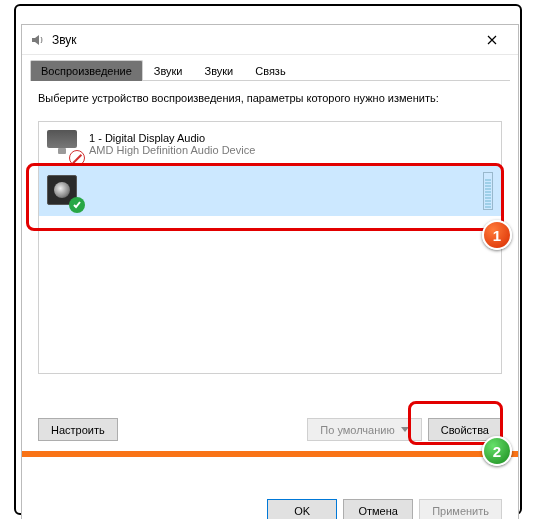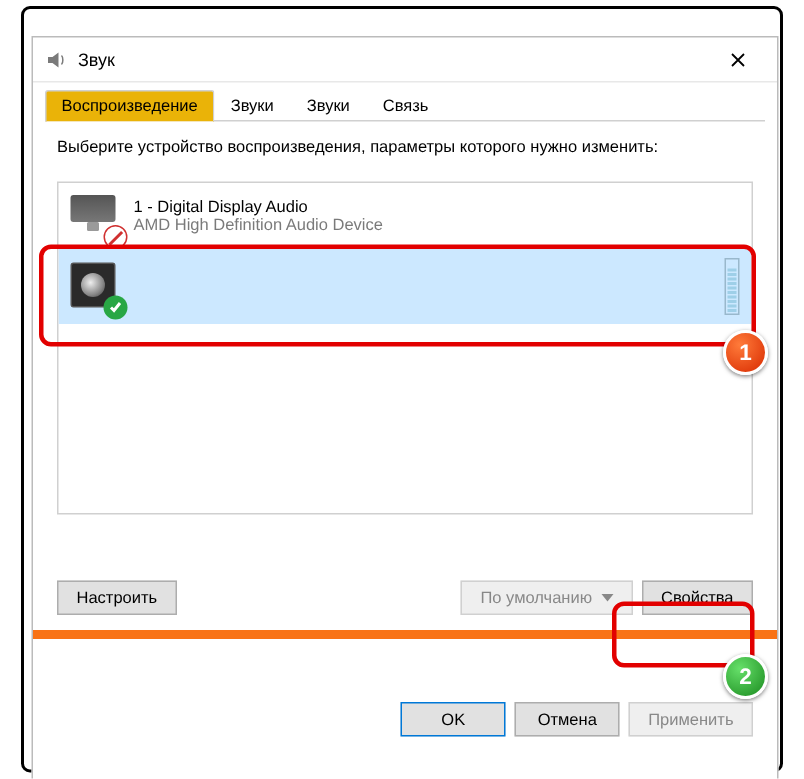--- a/index.html
+++ b/index.html
@@ -8,25 +8,25 @@
   .window { position: absolute; left: 5px; top: 18px; width: 498px; height: 501px; border: 1px solid #bbb; background: #fff; }
   .titlebar { height: 30px; border-bottom: 1px solid #e8e8e8; display: flex; align-items: center; padding: 0 6px; }
   .titlebar .icon { width: 18px; height: 18px; display: flex; align-items: center; justify-content: center; }
   .titlebar .title { margin-left: 6px; font-size: 12px; color: #000; }
   .titlebar .spacer { flex: 1; }
   .close { width: 40px; height: 28px; display: flex; align-items: center; justify-content: center; cursor: pointer; }
   .close svg { width: 10px; height: 10px; stroke: #000; stroke-width: 1.2; }
   .tabs { display: flex; align-items: flex-end; padding-left: 8px; height: 26px; position: relative; }
   .tabs::after { content: ""; position: absolute; left: 8px; right: 8px; bottom: 0; border-bottom: 1px solid #d0d0d0; }
   .tab { font-size: 11px; padding: 4px 10px; border: 1px solid transparent; border-bottom: none; position: relative; z-index: 1; color: #000; cursor: pointer; }
-  .tab.active { border-color: #d0d0d0; background: #eab308; border-top-left-radius: 2px; border-top-right-radius: 2px; }
+  .tab.active { border-color: #d0d0d0; background: #737373; border-top-left-radius: 2px; border-top-right-radius: 2px; }
   .tab.active::after { content: ""; position: absolute; left: 0; right: 0; bottom: -1px; height: 1px; background: #fff; }
   .content { padding: 10px 16px 0 16px; }
   .instr { font-size: 11px; color: #000; line-height: 1.3; margin-bottom: 12px; }
-  .device-list { border: 1px solid #d0d0d0; height: 222px; position: relative; overflow: hidden; margin-top: 16px; }
+  .device-list { border: 1px solid #d0d0d0; height: 253px; position: relative; overflow: hidden; margin-top: 16px; }
   .device { display: flex; align-items: center; padding: 6px 8px; gap: 10px; position: relative; }
   .device .thumb { width: 32px; height: 32px; position: relative; flex-shrink: 0; }
   .monitor { width: 30px; height: 18px; background: linear-gradient(#555,#777); border-radius: 2px; margin-top: 2px; position: relative; }
   .monitor::after { content: ""; position: absolute; left: 11px; top: 18px; width: 8px; height: 6px; background: #9a9a9a; border-radius: 1px; }
   .speaker { width: 30px; height: 30px; background: #2a2a2a; border: 1px solid #555; border-radius: 2px; display: flex; align-items: center; justify-content: center; }
   .speaker .cone { width: 16px; height: 16px; border-radius: 50%; background: radial-gradient(circle at 40% 40%, #eee 0%, #888 60%, #333 100%); }
   .badge { position: absolute; right: -6px; bottom: -6px; width: 16px; height: 16px; border-radius: 50%; background: #fff; display: flex; align-items: center; justify-content: center; }
   .badge-no { border: 1.5px solid #d03030; }
   .badge-no::after { content: ""; width: 12px; height: 1.5px; background: #d03030; transform: rotate(-45deg); position: absolute; }
   .badge-ok { background: #28a745; }

